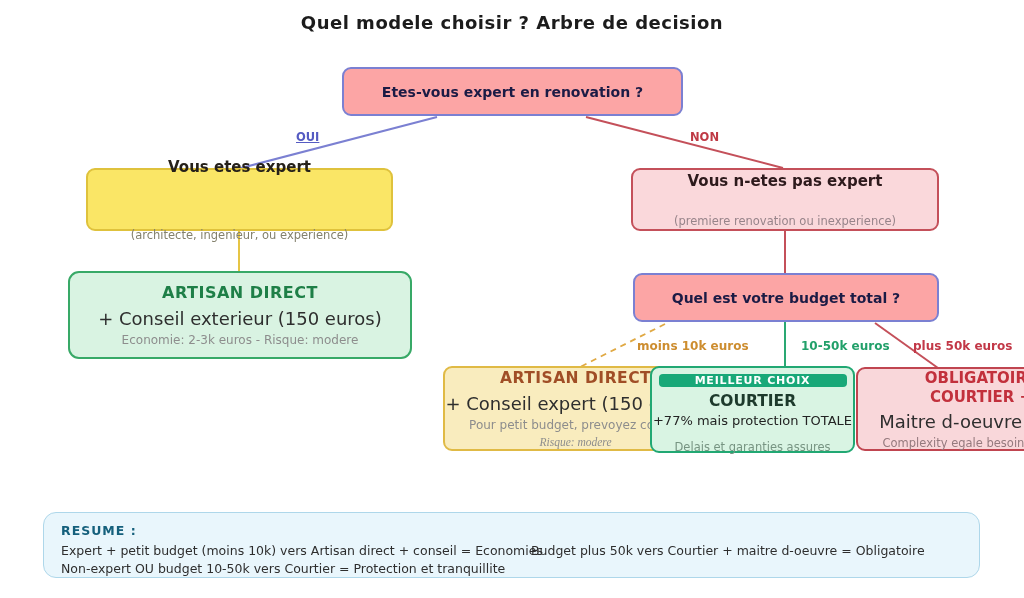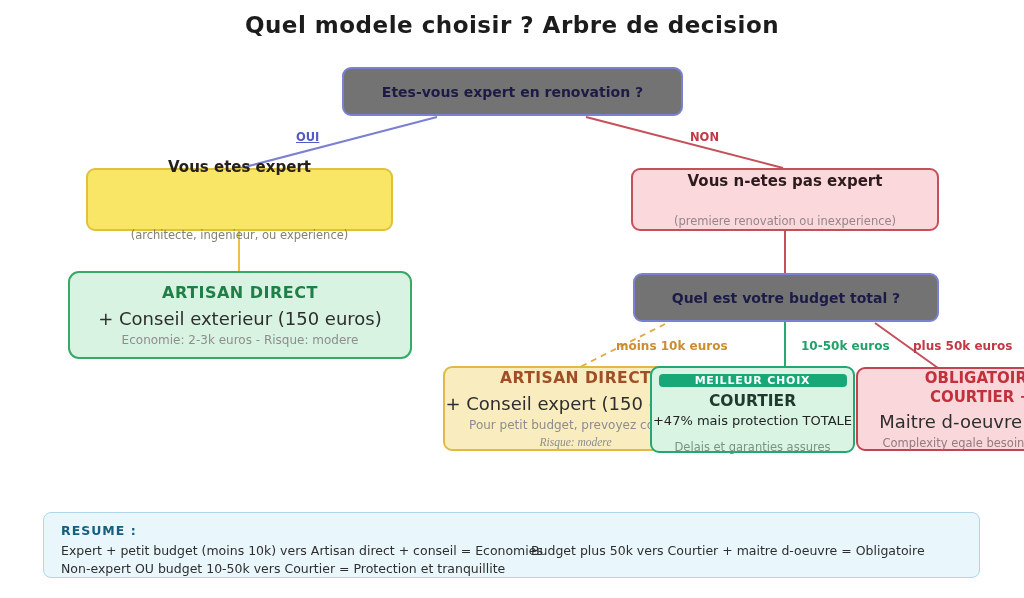--- a/index.html
+++ b/index.html
@@ -3,31 +3,31 @@
 <meta charset="utf-8">
 <style>
   html,body { margin:0; padding:0; background:#ffffff; }
   .stage {
     position:relative; width:1024px; height:598px; overflow:hidden;
     background:#ffffff;
     font-family:"DejaVu Sans","Liberation Sans",sans-serif;
   }
   .page-title {
     position:absolute; left:0; right:0; top:12px; margin:0;
-    text-align:center; font-size:23px; font-weight:bold; color:#1c1c1c;
+    text-align:center; font-size:18px; font-weight:bold; color:#1c1c1c;
     letter-spacing:0.5px;
   }
   svg.connectors { position:absolute; left:0; top:0; z-index:0; }
 
   .box {
     position:absolute; box-sizing:border-box;
     display:flex; flex-direction:column; align-items:center; justify-content:center;
     text-align:center; border-radius:9px; white-space:nowrap; z-index:1;
   }
-  .lavender { background:#737373; border:2px solid #7b80d2; color:#1b1b45; }
+  .lavender { background:#fca5a5; border:2px solid #7b80d2; color:#1b1b45; }
   .lavender .q { font-size:14px; font-weight:bold; }
 
   .yellow-node { background:#fae666; border:2px solid #dfc23c; }
   .pink-node   { background:#fad8db; border:2px solid #c4505a;gap:12px; }
   .node-title  { font-size:15px; font-weight:bold; color:#26211a; }
   .pink-node .node-title { color:#2d1a1c; }
   .node-sub    { font-size:11.5px; color:#83806c; margin-top:12px; }
   .pink-node .node-sub { color:#97848a; }
 
   .green-node { background:#d9f3e2; border:2px solid #38a967; border-radius:11px; }
@@ -49,28 +49,28 @@
   .green-leaf .detail { font-size:13px; margin-top:3px; color:#232323; }
   .green-leaf .note { font-size:11.5px; color:#779482; margin-top:12px; }
 
   .pink-leaf { background:#f9d7da; border:2px solid #c04550; z-index:3; }
   .pink-leaf .big-title { font-size:15px; font-weight:bold; color:#c2303c; line-height:1.3; }
   .pink-leaf .note { font-size:11.5px; color:#957a7e; margin-top:4px; }
 
   .edge-label { position:absolute; font-weight:bold; z-index:1; }
   .lbl-oui   { left:296px; top:130px; font-size:11.5px; color:#555bc2;text-decoration:underline; }
   .lbl-non   { left:690px; top:130px; font-size:11.5px; color:#bf3a45; }
-  .lbl-moins { left:616px; top:339px; font-size:12px;  color:#cd8d2f; }
+  .lbl-moins { left:637px; top:339px; font-size:12px;  color:#cd8d2f; }
   .lbl-mid   { left:801px; top:339px; font-size:12px;  color:#22a06a; }
   .lbl-plus  { left:913px; top:339px; font-size:12px;  color:#c23847; }
 
   .resume {
     position:absolute; left:43px; top:512px; width:937px; height:66px;
     box-sizing:border-box; background:#e9f6fc; border:1.5px solid #aed7ea;
-    border-radius:8px; z-index:1; padding:10px 0 0 17px;
+    border-radius:13px; z-index:1; padding:10px 0 0 17px;
   }
   .resume-heading { font-size:12.5px; font-weight:bold; color:#15607c; letter-spacing:1px; }
   .resume-cols { position:relative; margin-top:4px; }
   .resume-col { position:absolute; top:0; font-size:12.5px; color:#2e2e2e; line-height:17.5px; white-space:nowrap; }
   .resume-col.left  { left:0; }
   .resume-col.right { left:470px; }
 </style>
 </head>
 <body>
 
@@ -121,21 +121,21 @@
   <div class="box yellow-leaf" style="left:443px; top:366px; width:265px; height:85px;">
     <span class="big-title">ARTISAN DIRECT</span>
     <span class="detail">+ Conseil expert (150 euros)</span>
     <span class="note">Pour petit budget, prevoyez conseil</span>
     <span class="risk">Risque: modere</span>
   </div>
 
   <div class="box green-leaf" style="left:650px; top:366px; width:205px; height:87px;">
     <span class="badge">MEILLEUR CHOIX</span>
     <span class="big-title">COURTIER</span>
-    <span class="detail">+47% mais protection TOTALE</span>
+    <span class="detail">+77% mais protection TOTALE</span>
     <span class="note">Delais et garanties assures</span>
   </div>
 
   <div class="box pink-leaf" style="left:856px; top:367px; width:250px; height:84px;">
     <span class="big-title">OBLIGATOIRE</span>
     <span class="big-title">COURTIER +</span>
     <span class="detail" style="margin-top:3px;">Maitre d-oeuvre oblige</span>
     <span class="note">Complexity egale besoin d-oeuvre</span>
   </div>
 

